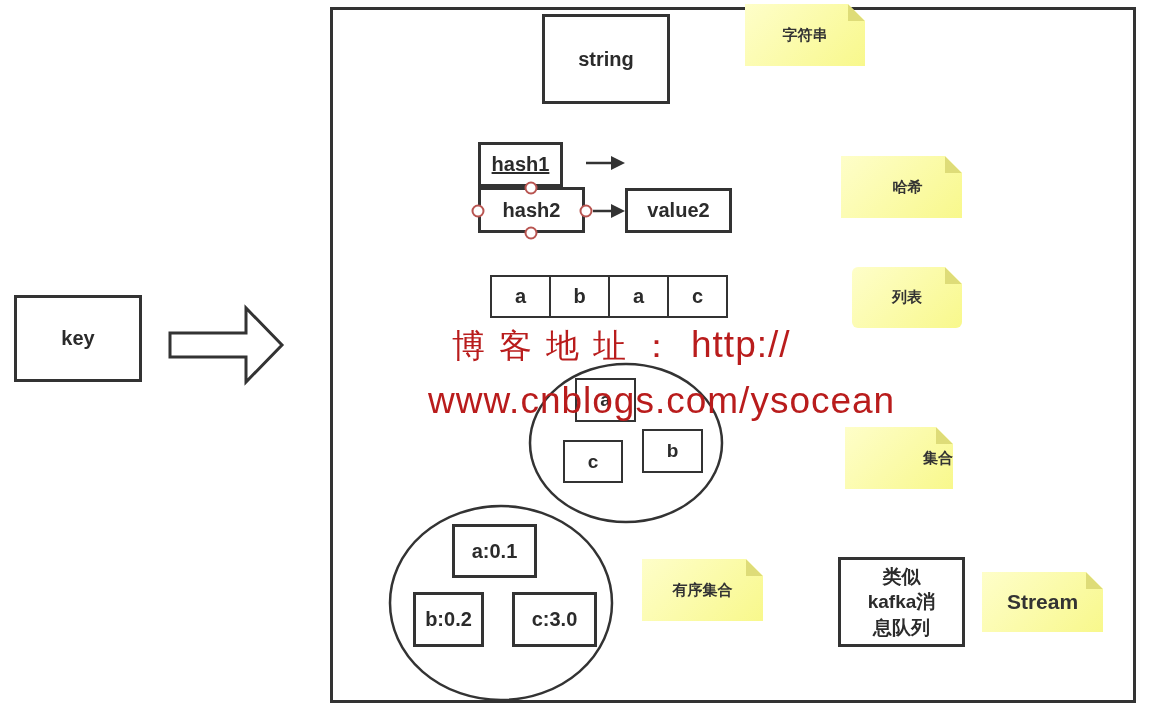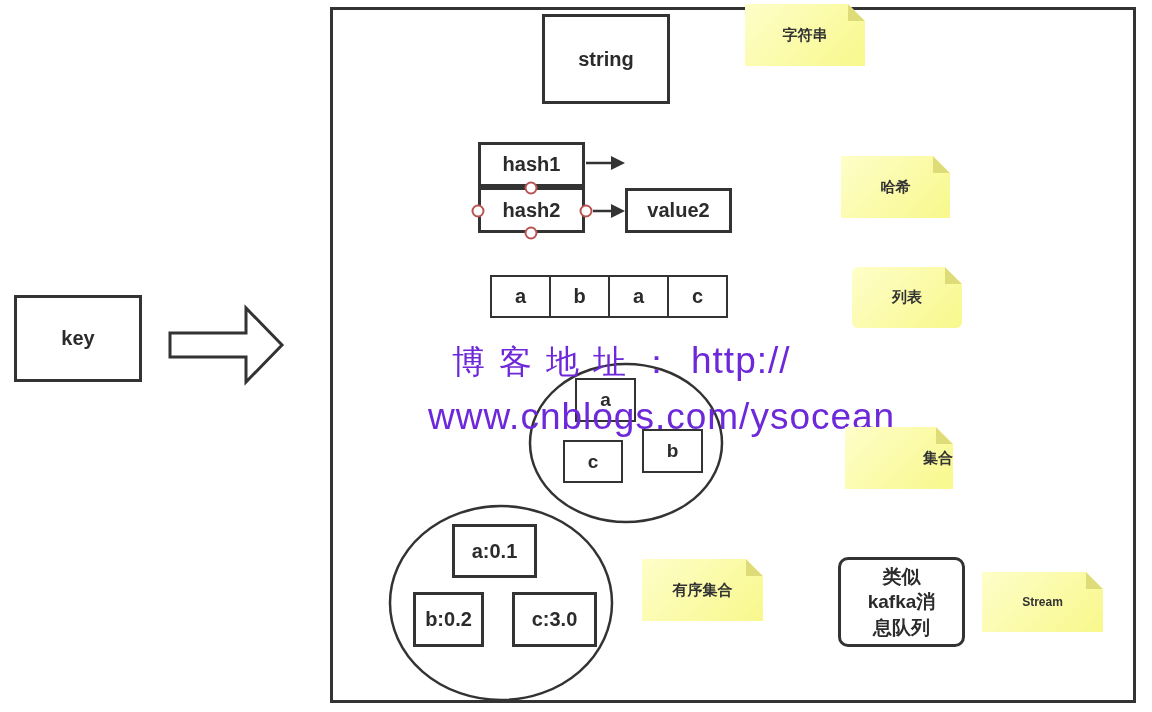--- a/index.html
+++ b/index.html
@@ -25,21 +25,21 @@
 
   .note{position:absolute;z-index:7;display:flex;align-items:center;justify-content:center;
         font-size:15px;font-weight:bold;color:#333;
         background:linear-gradient(135deg,#fefec9 0%,#f8f88c 100%);
         clip-path:polygon(0 0,calc(100% - 17px) 0,100% 17px,100% 100%,0 100%);}
   .note .fold{position:absolute;top:0;right:0;width:17px;height:17px;background:#dedc78;
               clip-path:polygon(0 0,100% 100%,0 100%);}
 
   .kafka-line{line-height:1.35;text-align:center;font-size:19px;font-weight:bold;color:#2b2b2b;}
 
-  .watermark{position:absolute;z-index:6;color:#6d28d9;white-space:nowrap;pointer-events:none;margin-top:16px;}
+  .watermark{position:absolute;z-index:6;color:#b91c1c;white-space:nowrap;pointer-events:none;}
   .wm1{left:452px;top:324px;font-size:33px;}
   .wm1 .cjk{letter-spacing:14px;}
   .wm1 .latin{font-size:37px;letter-spacing:1px;margin-left:4px;}
   .wm2{left:428px;top:380px;font-size:37px;letter-spacing:1px;}
 </style>
 </head>
 <body>
 
 <div class="stage">
 
@@ -52,21 +52,21 @@
   </svg>
 
   <div class="box" style="left:14px;top:295px;width:128px;height:87px;">
     <span>key</span>
   </div>
 
   <div class="box" style="left:542px;top:14px;width:128px;height:90px;">
     <span>string</span>
   </div>
 
-  <div class="box" style="left:478px;top:142px;width:107px;height:45px;">
+  <div class="box" style="left:478px;top:142px;width:85px;height:45px;text-decoration:underline;">
     <span>hash1</span>
   </div>
   <div class="box" style="left:478px;top:187px;width:107px;height:46px;">
     <span>hash2</span>
   </div>
   <div class="box" style="left:625px;top:188px;width:107px;height:45px;">
     <span>value2</span>
   </div>
 
   <div class="list">
@@ -89,47 +89,47 @@
   <div class="box" style="left:452px;top:524px;width:85px;height:54px;">
     <span>a:0.1</span>
   </div>
   <div class="box" style="left:413px;top:592px;width:71px;height:55px;">
     <span>b:0.2</span>
   </div>
   <div class="box" style="left:512px;top:592px;width:85px;height:55px;">
     <span>c:3.0</span>
   </div>
 
-  <div class="box" style="left:838px;top:557px;width:127px;height:90px;flex-direction:column;border-radius:10px;">
+  <div class="box" style="left:838px;top:557px;width:127px;height:90px;flex-direction:column;">
     <div class="kafka-line">类似</div>
     <div class="kafka-line">kafka消</div>
     <div class="kafka-line">息队列</div>
   </div>
 
   <div class="note" style="left:745px;top:4px;width:120px;height:62px;">
     <span class="fold"></span>
     <span>字符串</span>
   </div>
-  <div class="note" style="left:841px;top:156px;width:109px;height:62px;">
+  <div class="note" style="left:841px;top:156px;width:109px;height:62px;padding-left:12px;">
     <span class="fold"></span>
     <span>哈希</span>
   </div>
   <div class="note" style="left:852px;top:267px;width:110px;height:61px;border-radius:6px;">
     <span class="fold"></span>
     <span>列表</span>
   </div>
   <div class="note" style="left:845px;top:427px;width:108px;height:62px;justify-content:flex-end;">
     <span class="fold"></span>
     <span>集合</span>
   </div>
   <div class="note" style="left:642px;top:559px;width:121px;height:62px;">
     <span class="fold"></span>
     <span>有序集合</span>
   </div>
-  <div class="note" style="left:982px;top:572px;width:121px;height:60px;font-size:12px;">
+  <div class="note" style="left:982px;top:572px;width:121px;height:60px;font-size:21px;">
     <span class="fold"></span>
     <span>Stream</span>
   </div>
 
   <svg class="overlay" width="1152" height="712">
     <g>
       <line x1="586" y1="163" x2="611" y2="163" stroke="#333333" stroke-width="2.5"></line>
       <polygon points="611,156 625,163 611,170" fill="#333333"></polygon>
     </g>
     <g>

